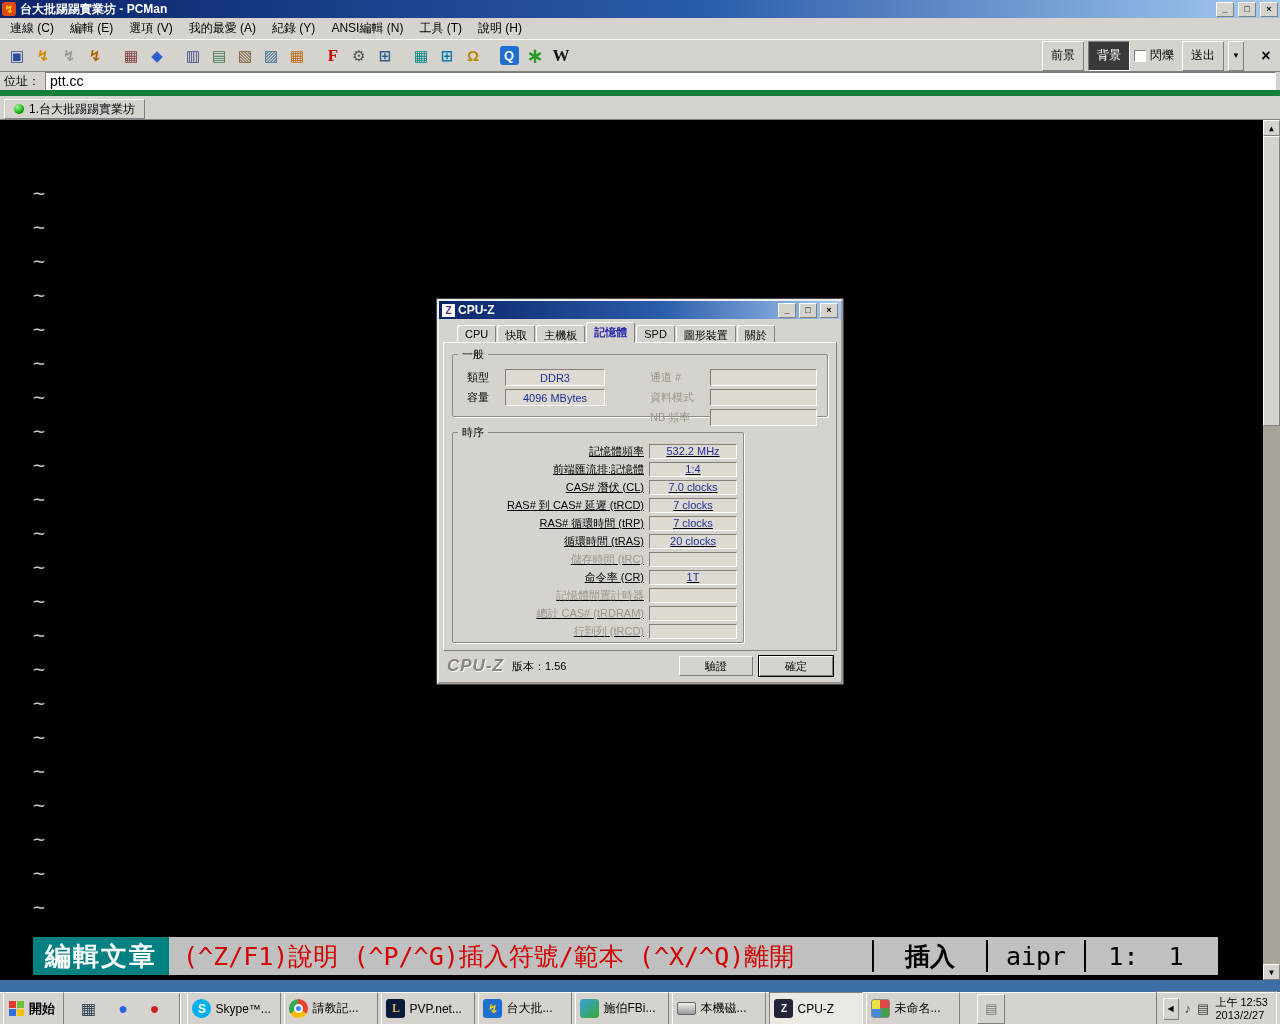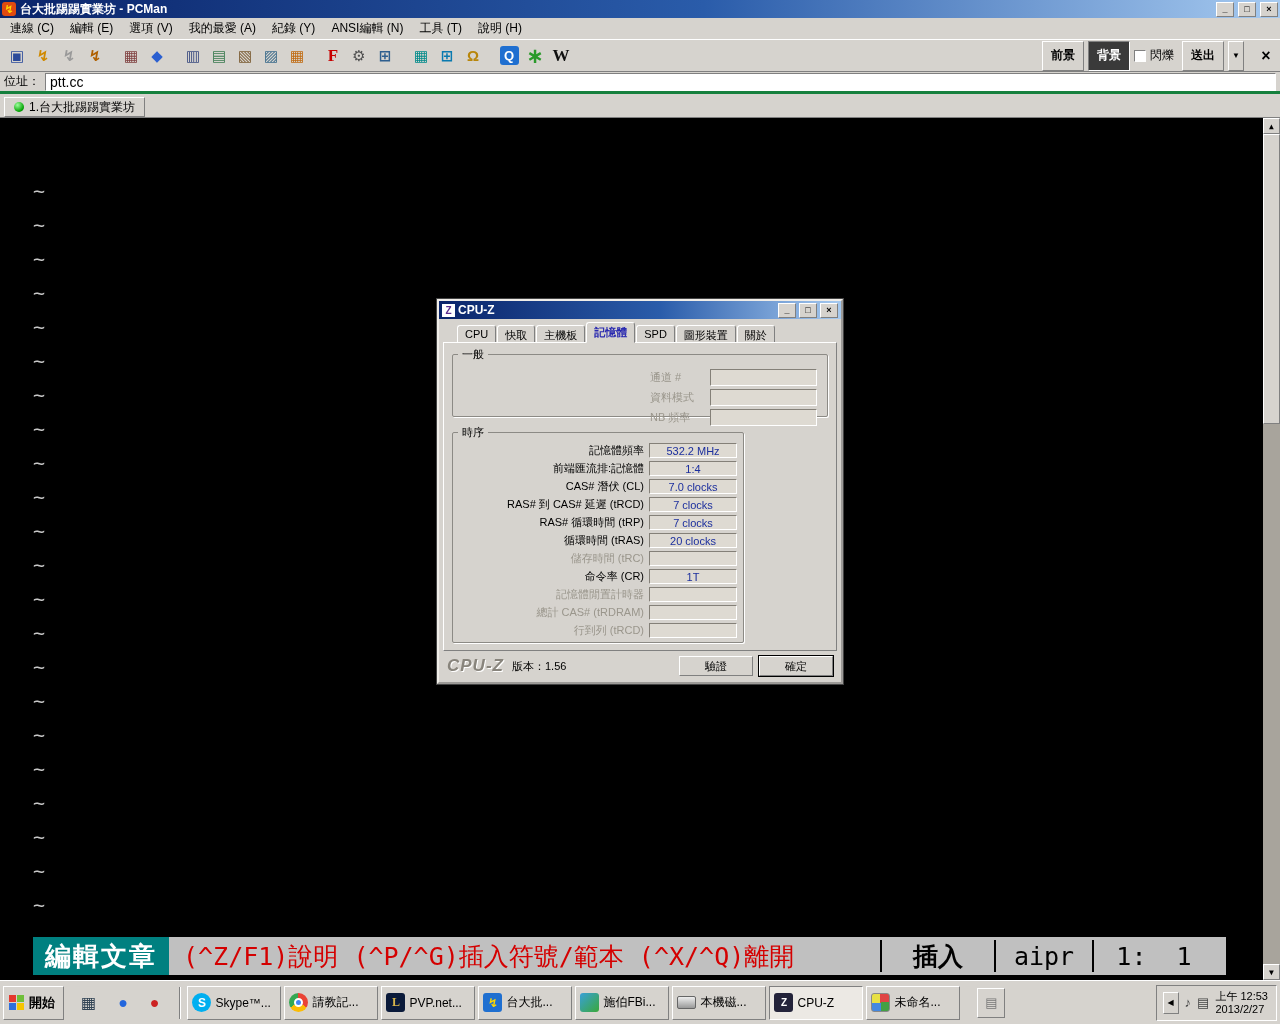--- a/index.html
+++ b/index.html
@@ -19,38 +19,38 @@
   .menuitem{padding:2px 8px;font-size:12px;white-space:nowrap;}
 
   .toolbar{flex:0 0 32px;display:flex;align-items:center;padding:0 4px;border-bottom:1px solid #808080;}
   .tbtn{width:26px;height:24px;display:flex;align-items:center;justify-content:center;}
   .tbtn .g{font-style:normal;font-size:15px;font-weight:bold;line-height:1;}
   .tbtn.serif .g{font-family:"Liberation Serif","DejaVu Serif",serif;font-size:17px;}
   .tbtn.big .g{font-size:21px;}
   .tbtn.grpend{margin-right:10px;}
   .tbtn.tile-blue .g{background:#1f6fd0;width:19px;height:19px;border-radius:3px;display:flex;align-items:center;justify-content:center;font-size:13px;}
   .tright{margin-left:auto;display:flex;align-items:center;gap:4px;}
-  .rbtn{height:30px;padding:0 8px;background:#d6d3ce;display:flex;align-items:center;font-size:12px;font-weight:bold;}
+  .rbtn{height:30px;padding:0 8px;background:#d6d3ce;display:flex;align-items:center;font-size:12px;}
   .rbtn.dark{background:#3a3a3a;color:#fff;border-color:#808080 #fff #fff #808080;}
   .rbtn.narrow{padding:0 3px;font-size:8px;}
   .chkbox{width:12px;height:12px;background:#fff;}
   .chklbl{font-size:12px;margin-right:4px;}
   .closex{font-size:16px;font-weight:bold;margin-left:8px;width:20px;text-align:center;}
 
-  .addressbar{flex:0 0 22px;display:flex;align-items:center;gap:5px;padding:0 4px;border-bottom:3px solid #15803d;}
+  .addressbar{flex:0 0 22px;display:flex;align-items:center;gap:5px;padding:0 4px;border-bottom:6px solid #15803d;}
   .addrlabel{font-size:12px;}
   .addrinput{flex:1;height:18px;background:#fff;border:1px solid;border-color:#808080 #fff #fff #808080;font-size:14px;padding-left:4px;font-family:inherit;}
 
   .tabbar{flex:0 0 24px;display:flex;align-items:flex-end;padding:2px 4px 0 4px;background:#d6d3ce;border-bottom:1px solid #808080;}
   .tab{height:20px;display:flex;align-items:center;gap:5px;background:#d6d3ce;padding:0 9px;font-size:12px;}
   .greendot{width:10px;height:10px;border-radius:50%;background:radial-gradient(circle at 35% 30%,#9cff9c,#00a000 70%,#005000);}
 
   .terminal{flex:1;background:#000;position:relative;overflow:hidden;padding:56px 0 0 33px;font-family:"DejaVu Sans Mono","Liberation Mono",monospace;}
   .tline{height:34px;font-size:20px;line-height:34px;color:#c8c8c8;}
-  .editbar{position:absolute;left:33px;right:54px;bottom:5px;height:38px;background:#c0c0c0;display:flex;align-items:center;z-index:2;padding-right:12px;font-size:25px;}
+  .editbar{position:absolute;left:33px;right:62px;bottom:5px;height:38px;background:#c0c0c0;display:flex;align-items:center;z-index:2;padding-right:12px;font-size:25px;}
   .mode{background:#008080;color:#fff;font-weight:bold;font-size:26px;height:100%;display:flex;align-items:center;padding:0 12px;letter-spacing:2px;}
   .help{color:#d40000;padding-left:14px;flex:1;white-space:nowrap;overflow:hidden;}
   .esep{width:0;height:32px;border-left:2px solid #000;}
   .est{text-align:center;white-space:pre;}
   .est.w1{width:112px;font-weight:bold;} .est.w2{width:96px;} .est.w3{width:120px;}
   .vscroll{position:absolute;right:0;top:0;bottom:0;width:17px;background:#a8a49c;display:flex;flex-direction:column;align-items:center;z-index:3;}
   .sarrow{width:17px;height:16px;background:#d6d3ce;font-size:8px;display:flex;align-items:center;justify-content:center;}
   .sthumb{width:17px;height:290px;background:#d6d3ce;}
   .sarrow.down{margin-top:auto;}
 
@@ -75,33 +75,33 @@
   .gl{position:absolute;left:14px;top:7px;}
   .gr{position:absolute;right:10px;top:7px;}
   .grow{display:flex;align-items:center;height:17px;margin-bottom:3px;}
   .glabel{font-size:11px;margin-right:6px;white-space:nowrap;}
   .gl .glabel{width:32px;}
   .gr .glabel{width:54px;text-align:left;}
   .dis{color:#9a968c;}
   .gval,.tval{height:17px;background:#dedad2;border:1px solid;border-color:#848078 #fff #fff #848078;color:#1c2f9e;font-size:11px;display:flex;align-items:center;justify-content:center;white-space:nowrap;}
   .w100{width:100px;} .w107{width:107px;}
   .trows{padding:3px 6px 0 2px;}
-  .trow{display:flex;height:16px;margin-bottom:2px;}
+  .trow{display:flex;align-items:center;height:16px;margin-bottom:2px;text-decoration:underline;}
   .trow .tlabel{flex:1;text-align:right;font-size:11px;margin-right:5px;white-space:nowrap;}
   .tval{width:88px;height:15px;}
   .trow.disabled .tlabel{color:#9a968c;}
   .cfooter{position:absolute;left:8px;right:8px;bottom:5px;height:22px;display:flex;align-items:center;}
   .clogo{font-size:17px;font-weight:bold;font-style:italic;color:#88847c;letter-spacing:1px;text-shadow:1px 1px 0 #fff;}
   .cver{font-size:11px;margin-left:8px;}
   .cspacer{flex:1;}
   .cbtn{width:74px;height:20px;background:#d6d3ce;display:flex;align-items:center;justify-content:center;font-size:11px;margin-left:6px;}
   .cbtn.default{box-shadow:0 0 0 1px #000;}
 
   
-  .taskbar{position:absolute;left:0;bottom:0;width:1280px;height:44px;background:#d6d3ce;border-top:1px solid #fff;display:flex;align-items:center;gap:3px;padding:0 3px;z-index:40;}
+  .taskbar{position:absolute;left:0;bottom:0;width:1280px;height:32px;background:#d6d3ce;border-top:1px solid #fff;display:flex;align-items:center;gap:3px;padding:0 3px;z-index:40;}
   .startbtn{height:34px;padding:0 8px 0 5px;display:flex;align-items:center;gap:4px;font-weight:bold;font-size:13px;background:#d6d3ce;}
   .flag{width:16px;height:16px;display:grid;grid-template-columns:7px 7px;grid-template-rows:7px 7px;gap:1px;}
   .flag i{display:block;}
   .f1{background:#e5392e;} .f2{background:#6fbf3a;} .f3{background:#2f6fdc;} .f4{background:#f5c400;}
   .ql{width:30px;height:34px;display:flex;align-items:center;justify-content:center;font-size:16px;}
   .tsepv{width:2px;height:32px;border-left:1px solid #808080;border-right:1px solid #fff;margin:0 3px;}
   .taskbtn{width:94px;height:34px;background:#d6d3ce;display:flex;align-items:center;gap:4px;padding:0 4px;font-size:12px;}
   .taskbtn.active{border-color:#808080 #fff #fff #808080;background:#ece9e4;}
   .tblabel{white-space:nowrap;overflow:hidden;}
   .appicon{width:19px;height:19px;flex:0 0 19px;display:flex;align-items:center;justify-content:center;font-size:12px;font-weight:bold;border-radius:3px;}
@@ -291,20 +291,30 @@
       <span class="ctab">主機板</span>
       <span class="ctab active">記憶體</span>
       <span class="ctab">SPD</span>
       <span class="ctab">圖形裝置</span>
       <span class="ctab">關於</span>
     </div>
 
   <div class="cpanel">
     <fieldset class="grp grp-general">
       <legend>一般</legend>
+      <div class="gl">
+        <div class="grow">
+          <span class="glabel">類型</span>
+          <span class="gval w100">DDR3</span>
+        </div>
+        <div class="grow">
+          <span class="glabel">容量</span>
+          <span class="gval w100">4096 MBytes</span>
+        </div>
+      </div>
       <div class="gr">
         <div class="grow">
           <span class="glabel dis">通道 #</span>
           <span class="gval w107"></span>
         </div>
         <div class="grow">
           <span class="glabel dis">資料模式</span>
           <span class="gval w107"></span>
         </div>
         <div class="grow">

